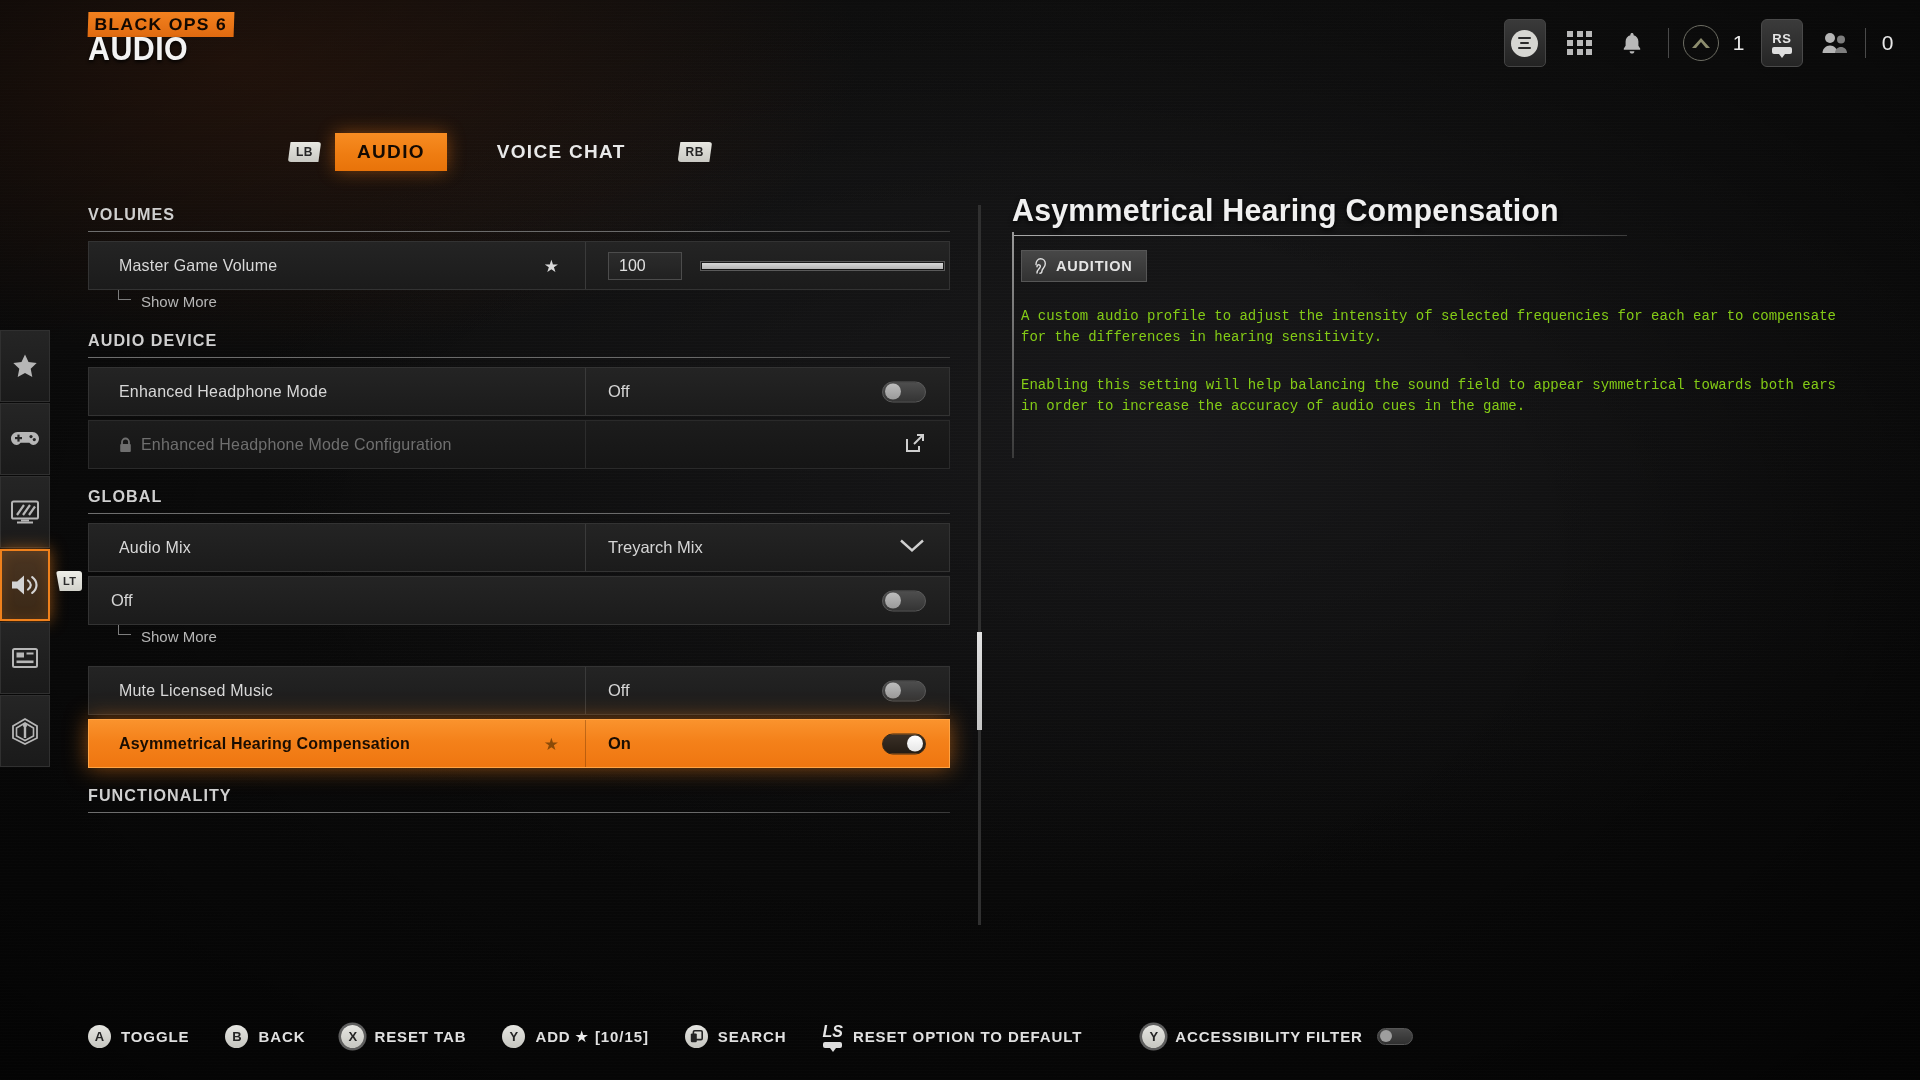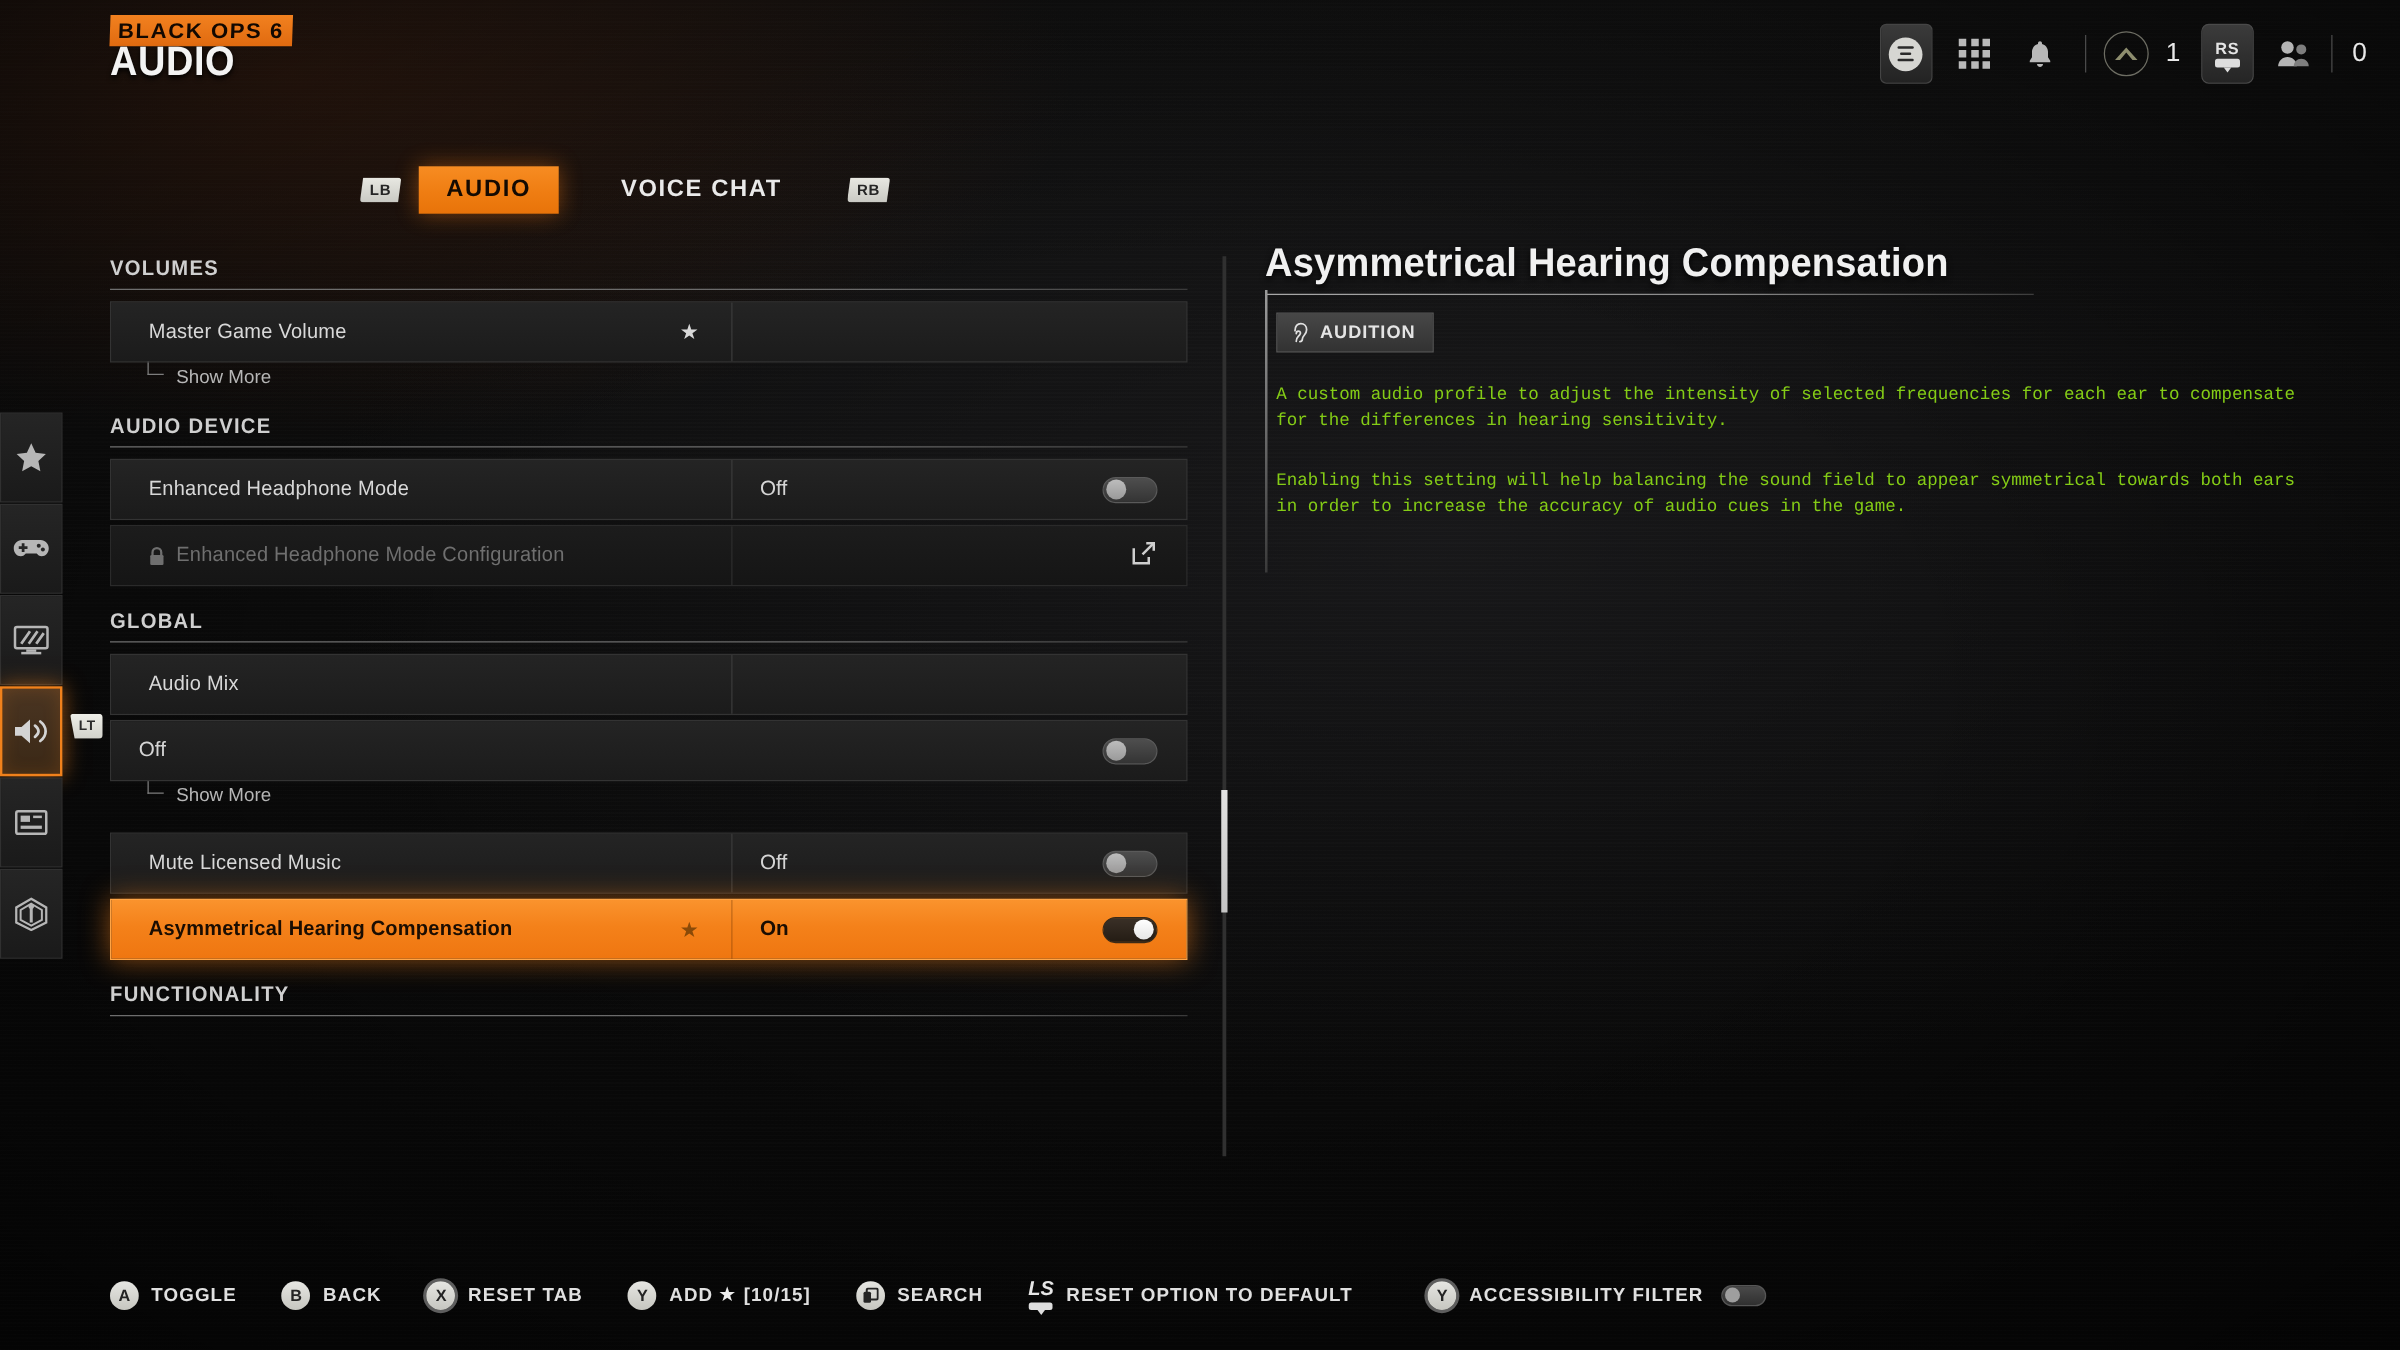--- a/index.html
+++ b/index.html
@@ -398,20 +398,28 @@
 <div id="settings">
 
   <div class="sec-head">VOLUMES</div>
   <div class="sec-rule"></div>
 
   <div class="row">
     <div class="row-left">
       <div class="row-label">Master Game Volume</div>
       <div class="row-star">★</div>
     </div>
+    <div class="row-right">
+      <div class="numbox">
+          <span>100</span>
+        </div>
+      <div class="slider">
+          <div class="fill"></div>
+        </div>
+    </div>
   </div>
   <div class="showmore">
     <div class="elbow"></div>
     <span>Show More</span>
   </div>
 
   <div class="sec-head">AUDIO DEVICE</div>
   <div class="sec-rule"></div>
 
   <div class="row">
@@ -447,20 +455,28 @@
     </div>
   </div>
 
   <div class="sec-head" style="margin-top:18px;">GLOBAL</div>
   <div class="sec-rule"></div>
 
   <div class="row">
     <div class="row-left">
       <div class="row-label">Audio Mix</div>
     </div>
+    <div class="row-right">
+      <div class="row-value">Treyarch Mix</div>
+      <span class="ext-icon">
+        <svg width="26" height="15" viewBox="0 0 26 15">
+            <path d="M2 2L13 12L24 2" fill="none" stroke="#cfcfcf" stroke-width="2.4"></path>
+          </svg>
+      </span>
+    </div>
   </div>
 
   <div class="row">
     <div class="row-right">
       <div class="row-value">Off</div>
       <div class="toggle">
           <div class="knob"></div>
         </div>
     </div>
   </div>

